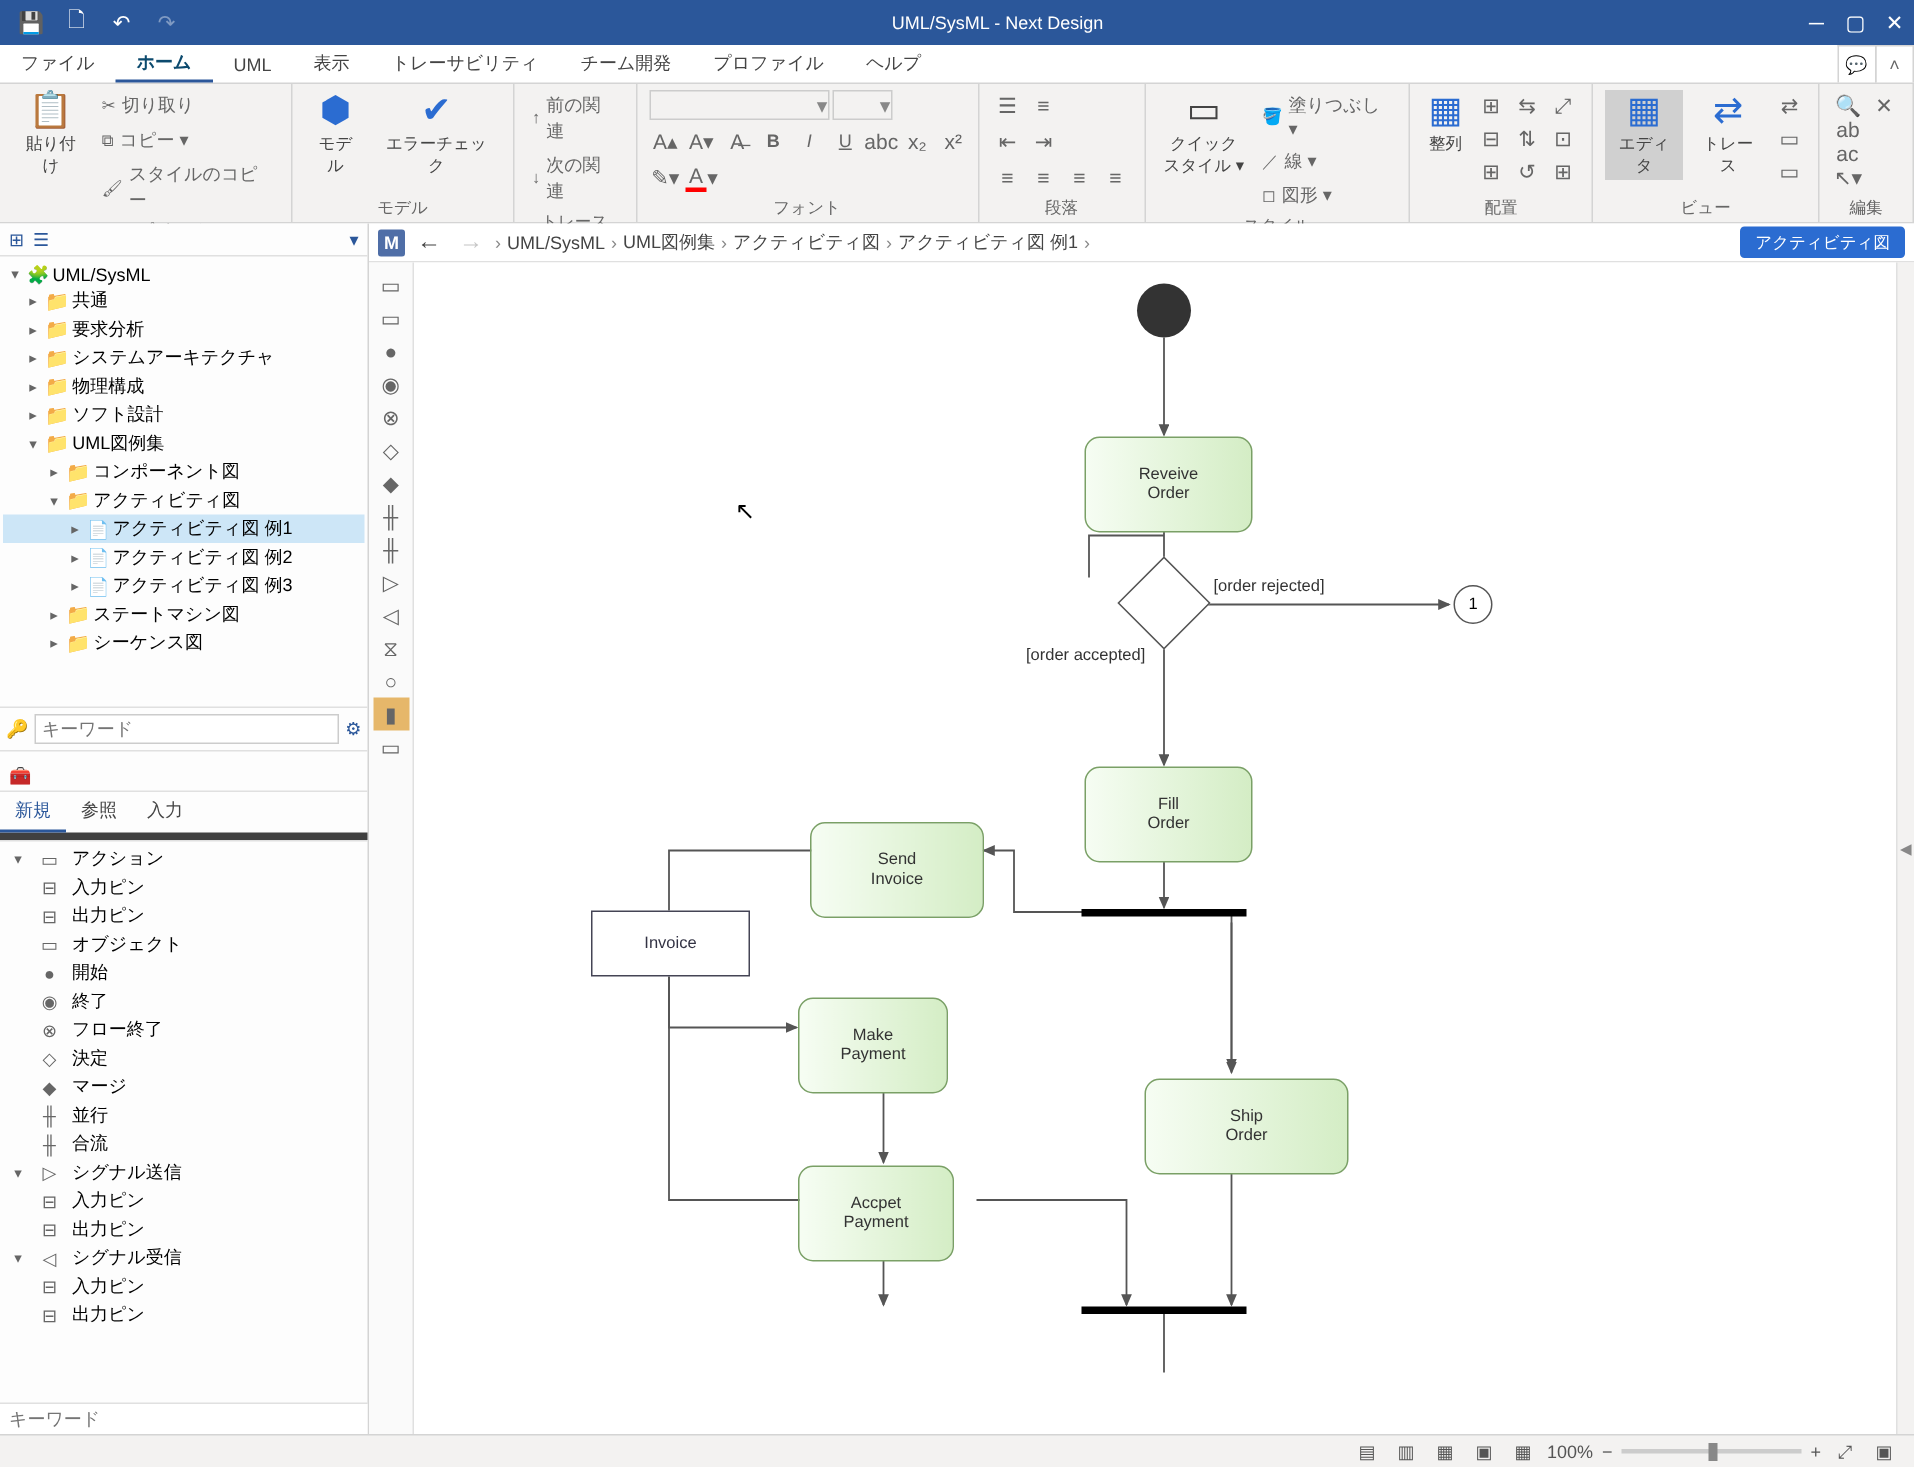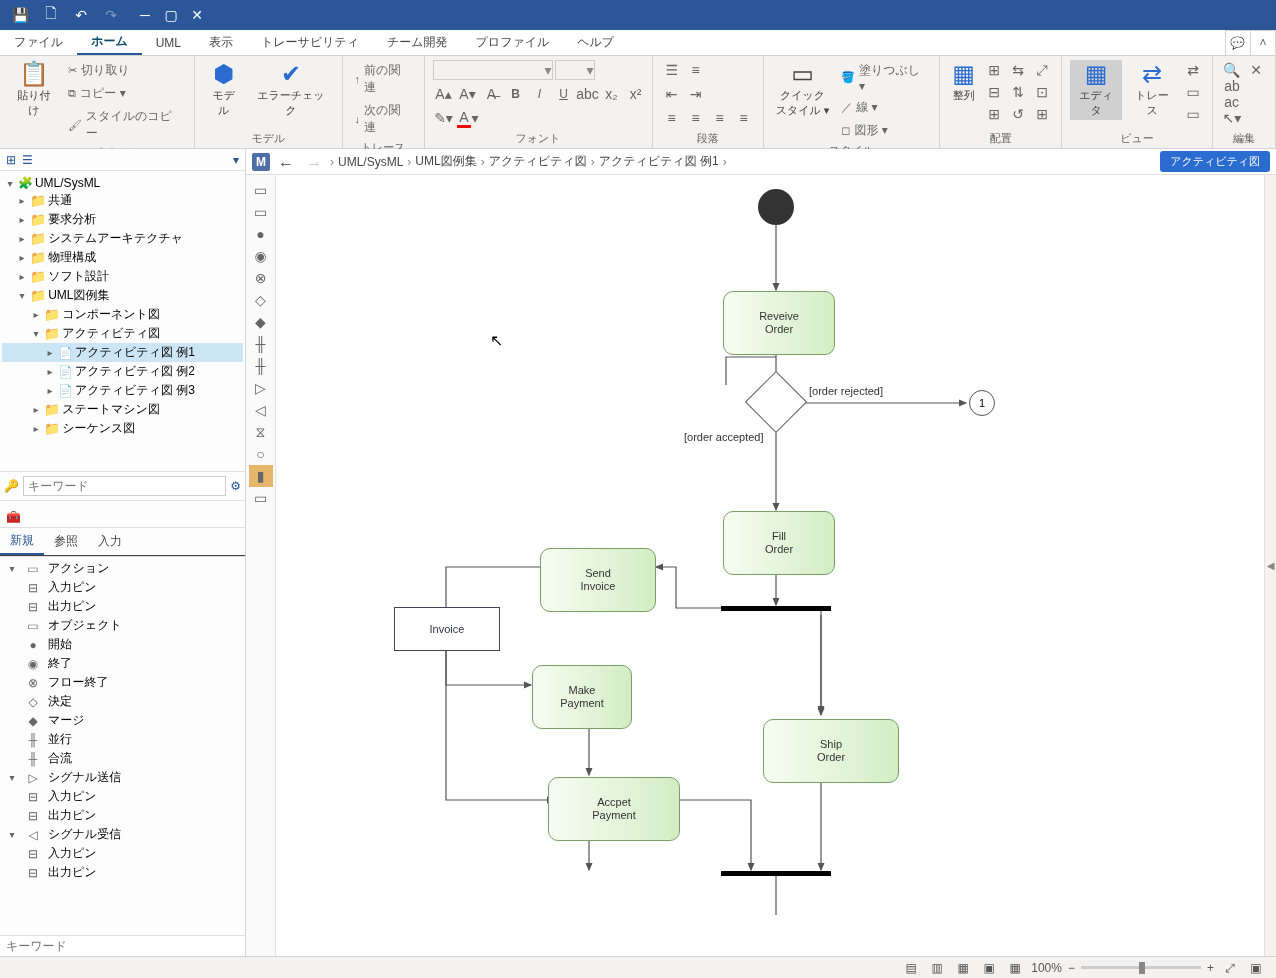--- a/index.html
+++ b/index.html
@@ -29,21 +29,21 @@
 .leftpane { width:246px; border-right:1px solid #d4d4d4; display:flex; flex-direction:column; background:#fdfdfd; }
 .lp-header { height:22px; border-bottom:1px solid #e0e0e0; display:flex; align-items:center; padding:0 6px; gap:6px; color:#2b579a; }
 .tree { flex:0 0 auto; overflow:auto; padding:4px 2px; }
 .tree-row { display:flex; align-items:center; gap:2px; padding:1px 2px; white-space:nowrap; cursor:pointer; }
 .tree-row.sel { background:#cde6f7; }
 .caret { width:12px; text-align:center; color:#666; font-size:10px; }
 .foldericon { color:#e1a038; font-size:13px; }
 .fileicon { color:#2b579a; font-size:12px; }
 .searchbar { display:flex; align-items:center; border-top:1px solid #e0e0e0; padding:4px; gap:4px; }
 .searchbar input { flex:1; border:1px solid #ccc; padding:2px 4px; font-size:12px; color:#888; }
-.lp-tabs2 { display:flex; border-bottom:1px solid #404040;align-items:center; }
+.lp-tabs2 { display:flex; border-bottom:5px solid #404040; }
 .lp-tabs2 span { padding:4px 10px; cursor:pointer; color:#444; }
 .lp-tabs2 span.active { color:#2b579a; border-bottom:2px solid #2b579a; }
 .palette { flex:1; overflow:auto; padding:2px 4px; border-top:1px solid #e0e0e0; }
 .prow { display:flex; align-items:center; gap:6px; padding:1px 2px; }
 .prow .pico { width:18px; text-align:center; color:#666; }
 .prow .plab { flex:1; }
 .bottomfilter { border-top:1px solid #e0e0e0; }
 .bottomfilter input { width:100%; border:none; padding:3px 6px; font-size:12px; color:#888; }
 .canvas-wrap { flex:1; display:flex; flex-direction:column; position:relative; }
 .breadcrumb { height:26px; display:flex; align-items:center; padding:0 6px; gap:4px; border-bottom:1px solid #e0e0e0; background:#fff; }
@@ -79,20 +79,21 @@
 </head>
 <body>
 
 <div class="titlebar">
   <div class="qat">
     <span>💾</span>
     <span>🗋</span>
     <span>↶</span>
     <span style="opacity:.4">↷</span>
   </div>
+  <div class="title">UML/SysML - Next Design</div>
   <div class="winbtn">
     <span>─</span>
     <span>▢</span>
     <span>✕</span>
   </div>
 </div>
 
 <div class="menubar">
   <div class="tab">ファイル</div>
   <div class="tab active">ホーム</div>
@@ -522,21 +523,21 @@
         <div class="edge-label" style="left:408px; top:256px;">[order accepted]</div>
         <div class="node-conn" style="left:693px; top:215px;">1</div>
         <div class="node-action" style="left:447px; top:336px; width:112px; white-space:pre">Fill
 Order</div>
         <div class="node-bar" style="left:445px; top:431px; width:110px;"></div>
         <div class="node-action" style="left:264px; top:373px; width:116px; white-space:pre">Send
 Invoice</div>
         <div class="node-object" style="left:118px; top:432px; width:106px; height:44px;">Invoice</div>
         <div class="node-action" style="left:256px; top:490px; width:100px; white-space:pre">Make
 Payment</div>
-        <div class="node-action" style="left:272px; top:602px; width:132px; white-space:pre">Accpet
+        <div class="node-action" style="left:256px; top:602px; width:104px; white-space:pre">Accpet
 Payment</div>
         <div class="node-action" style="left:487px; top:544px; width:136px; white-space:pre">Ship
 Order</div>
         <div class="node-bar" style="left:445px; top:696px; width:110px;"></div>
         <span class="cursor-ptr" style="left:214px; top:156px;">↖</span>
       </div>
       <div class="rightcollapse">◀</div>
     </div>
   </div>
 </div>

